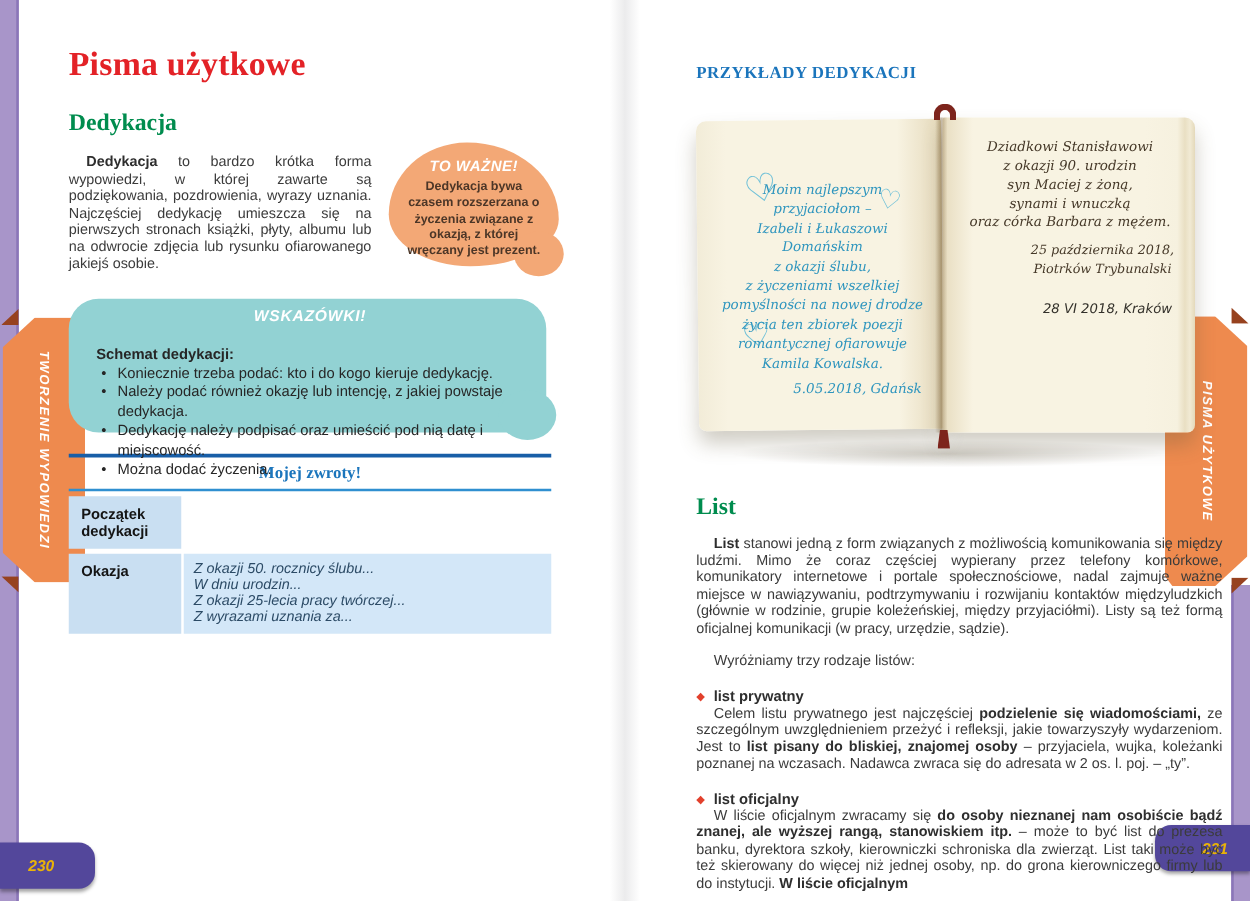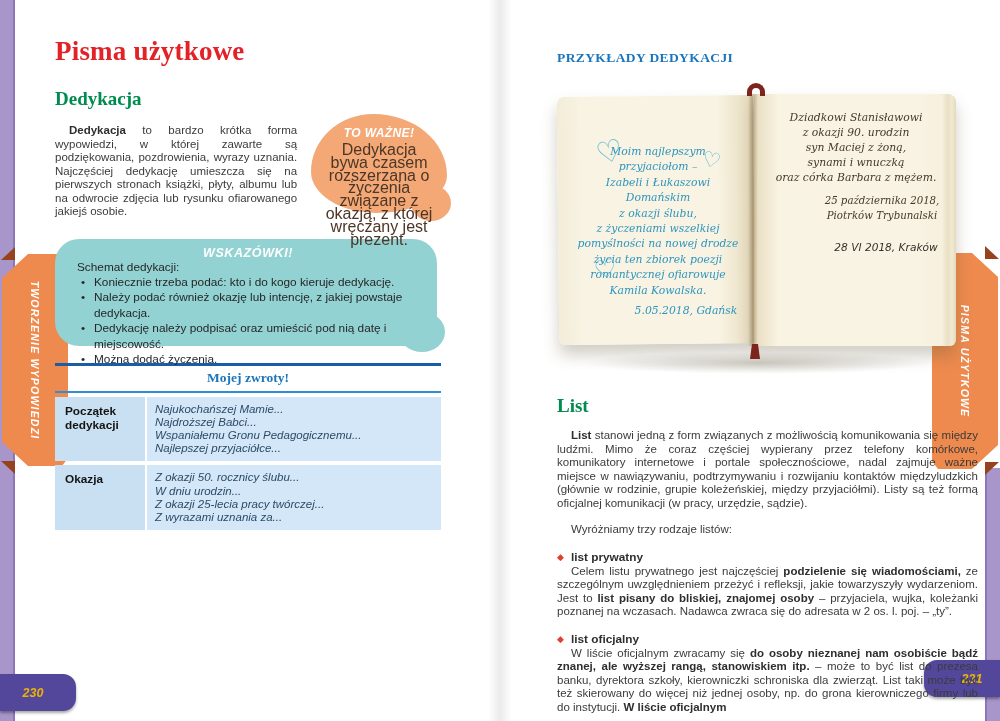--- a/index.html
+++ b/index.html
@@ -68,32 +68,32 @@
   .blob {
     position:relative; width:140px; height:99px; margin-left:14px; margin-top:-10px;
     background:#f3a876; border-radius:46% 54% 52% 48% / 58% 62% 38% 42%;
     padding:12px 12px 0 12px; text-align:center;
   }
   .blob::after {
     content:""; position:absolute; right:-4px; bottom:-8px; width:40px; height:36px;
     background:#f3a876; border-radius:50%;
   }
   .blob-title { color:#fff; font-weight:bold; font-style:italic; font-size:12px; letter-spacing:0.4px; }
-  .blob-text { position:relative; z-index:1; font-size:16px; line-height:12.8px; color:#4c3627; margin-top:4px; }
+  .blob-text { position:relative; z-index:1; font-size:10px; line-height:12.8px; color:#4c3627; margin-top:4px;font-weight:bold; }
 
   .tips {
     position:relative; margin-top:20px; width:382px; height:107px;
     background:#92d2d3; border-radius:24px; padding:7px 18px 0 22px;
   }
   .tips::after {
     content:""; position:absolute; right:-8px; bottom:-6px; width:46px; height:40px;
     background:#92d2d3; border-radius:50%;
   }
   .tips-title { text-align:center; color:#fff; font-weight:bold; font-style:italic; font-size:12.5px; letter-spacing:0.6px; }
-  .tips-sub { font-weight:normal; color:#262626; font-size:11.8px; margin-top:0; line-height:15px; }
+  .tips-sub { font-weight:bold; color:#262626; font-size:11.8px; margin-top:16px; line-height:15px; }
   .tips-list { position:relative; z-index:1; }
   .tips-list .li-row { position:relative; padding-left:17px; font-size:11.8px; line-height:15.5px; color:#262626; }
   .tips-list .li-row::before { content:"•"; position:absolute; left:4px; color:#262626; }
 
   .phrases { margin-top:17px; width:386px; border-top:3px solid #185ea7; }
   .ph-title { text-align:center; color:#1b75bc; font-family:"Liberation Serif", serif; font-weight:bold; font-size:13.5px; padding:4px 0 5px 0; border-bottom:2px solid #2f8fd0; }
   .ph-row { display:flex; margin-top:4px; }
   .ph-label {
     width:90px; background:#c9dff2; font-weight:bold; color:#141414;
     font-size:11.8px; line-height:14px; padding:7px 4px 7px 10px;
@@ -215,24 +215,20 @@
           <div class="li-row">Należy podać również okazję lub intencję, z jakiej powstaje dedykacja.</div>
           <div class="li-row">Dedykację należy podpisać oraz umieścić pod nią datę i miejscowość.</div>
           <div class="li-row">Można dodać życzenia.</div>
         </div>
     </div>
 
     <div class="phrases">
       <div class="ph-title">Mojej zwroty!</div>
       <div class="ph-row">
         <div class="ph-label">Początek dedykacji</div>
-        <div class="ph-vals pre">Najukochańszej Mamie...
-Najdroższej Babci...
-Wspaniałemu Gronu Pedagogicznemu...
-Najlepszej przyjaciółce...</div>
       </div>
       <div class="ph-row">
         <div class="ph-label">Okazja</div>
         <div class="ph-vals pre">Z okazji 50. rocznicy ślubu...
 W dniu urodzin...
 Z okazji 25-lecia pracy twórczej...
 Z wyrazami uznania za...</div>
       </div>
     </div>
   </div>

